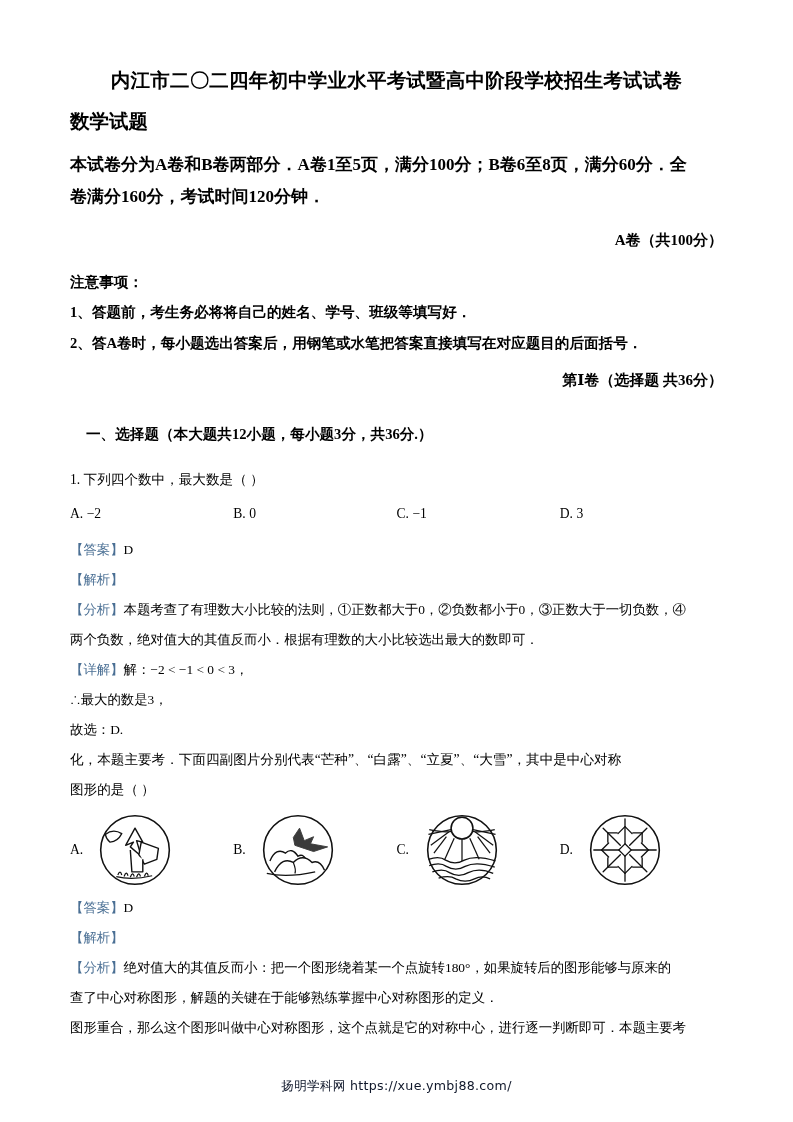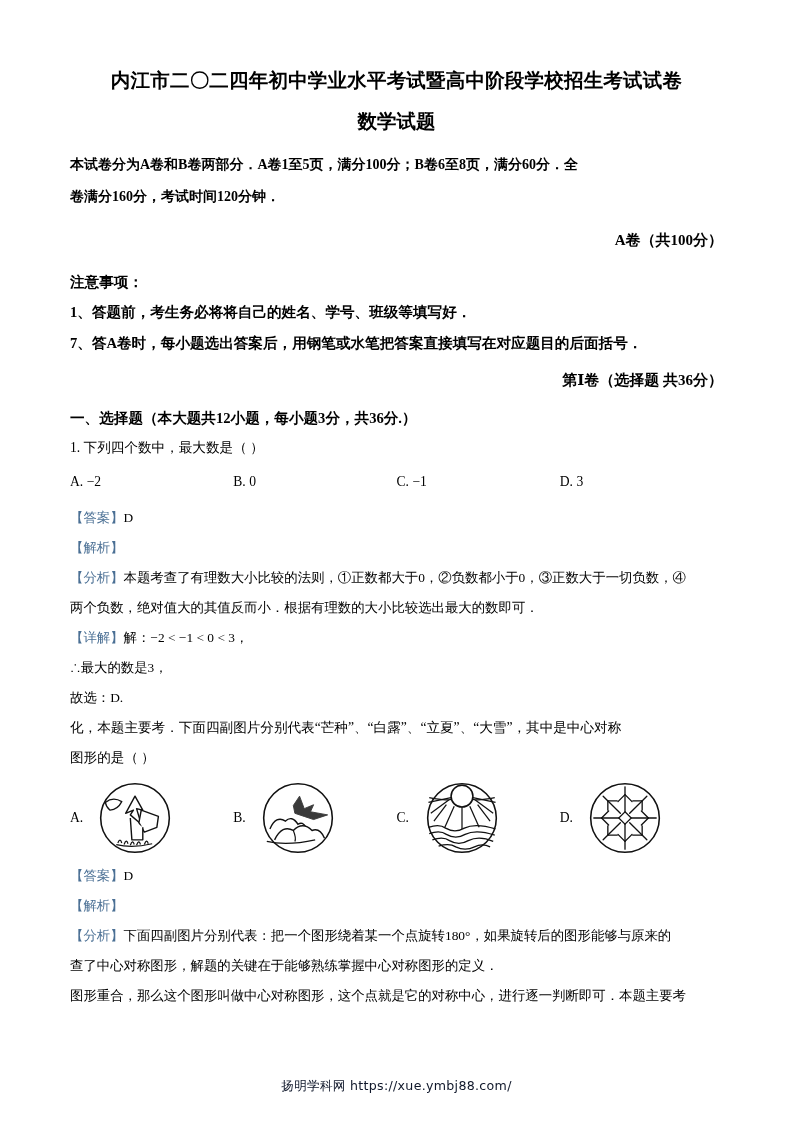--- a/index.html
+++ b/index.html
@@ -28,30 +28,30 @@
     text-align: center;
     font-size: 19.5px;
     font-weight: bold;
     letter-spacing: 0.2px;
     margin: 0;
     padding-top: 68px;
     line-height: 1.3;
     white-space: nowrap;
   }
   .doc-subtitle {
-    text-align: center;
+    text-align: left;
     font-size: 19.5px;
     font-weight: bold;
     margin: 0;
     padding-top: 16px;
     line-height: 1.3;
   }
   .intro {
     font-weight: bold;
-    font-size: 14px;
+    font-size: 17px;
     line-height: 32px;
     margin: 0;
     padding-top: 14px;
     text-align: justify;
   }
   .center-head {
     text-align: right;
     font-weight: bold;
     font-size: 15px;
     margin: 0;
@@ -67,21 +67,21 @@
   }
   .notice-item {
     font-weight: bold;
     font-size: 14.6px;
     margin: 0;
     line-height: 31px;
   }
   .section-head {
     font-weight: bold;
     font-size: 14.6px;
-    margin: 0;
+    margin: 16px;
     padding-top: 8px;
     line-height: 30px;
   }
 
   .q-text {
     font-size: 13.6px;
     line-height: 30px;
     margin: 0;
     text-align: justify;
   }
@@ -172,21 +172,21 @@
     <span>本试卷分为A卷和B卷两部分．A卷1至5页，满分100分；B卷6至8页，满分60分．全</span>
   </p>
   <p class="intro" style="padding-top:0">
     <span>卷满分160分，考试时间120分钟．</span>
   </p>
 
   <p class="center-head">A卷（共100分）</p>
 
   <p class="notice-title">注意事项：</p>
   <p class="notice-item">1、答题前，考生务必将将自己的姓名、学号、班级等填写好．</p>
-  <p class="notice-item">7、答A卷时，每小题选出答案后，用钢笔或水笔把答案直接填写在对应题目的后面括号．</p>
+  <p class="notice-item">2、答A卷时，每小题选出答案后，用钢笔或水笔把答案直接填写在对应题目的后面括号．</p>
 
   <p class="center-head" style="padding-top:6px">第Ⅰ卷（选择题 共36分）</p>
 
   <p class="section-head">一、选择题（本大题共12小题，每小题3分，共36分.）</p>
 
   <p class="q-text">
     <span>1.</span>
     <span>下列四个数中，最大数是（     ）</span>
   </p>
 
@@ -332,21 +332,21 @@
   </div>
 
   <p class="tagline" style="padding-top:4px">
     <span class="tag">【答案】</span><span>D</span>
   </p>
   <p class="tagline">
     <span class="tag">【解析】</span>
   </p>
 
   <p class="ana">
-    <span class="tag">【分析】</span><span>下面四副图片分别代表：把一个图形绕着某一个点旋转180°，如果旋转后的图形能够与原来的</span>
+    <span class="tag">【分析】</span><span>绝对值大的其值反而小：把一个图形绕着某一个点旋转180°，如果旋转后的图形能够与原来的</span>
   </p>
   <p class="ana">
     <span>查了中心对称图形，解题的关键在于能够熟练掌握中心对称图形的定义．</span>
   </p>
   <p class="ana">
     <span>图形重合，那么这个图形叫做中心对称图形，这个点就是它的对称中心，进行逐一判断即可．本题主要考</span>
   </p>
 
   <div class="footer">扬明学科网 https://xue.ymbj88.com/</div>
 

